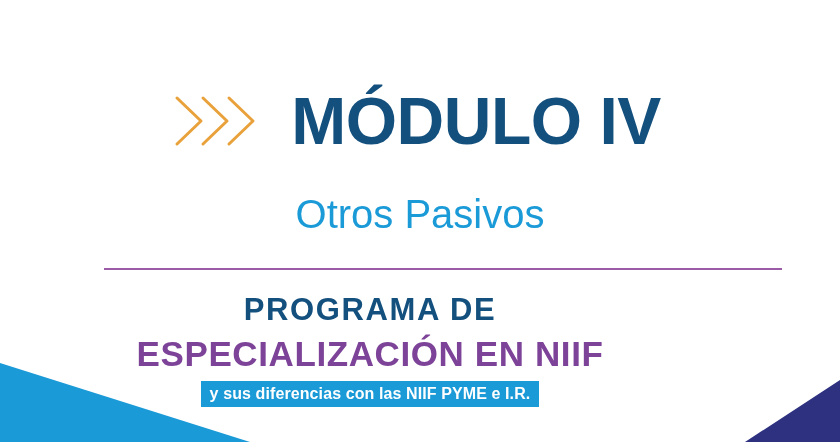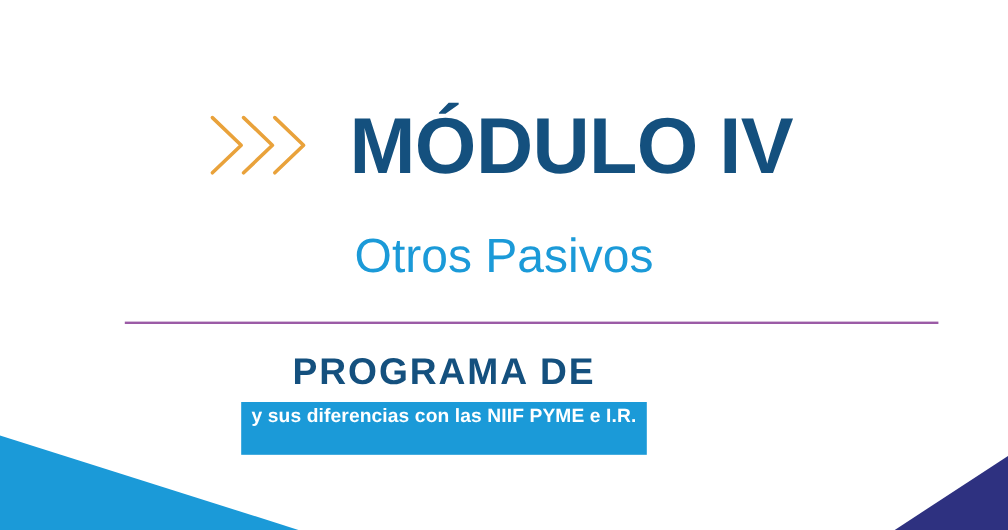--- a/index.html
+++ b/index.html
@@ -123,21 +123,21 @@
     justify-content: center;
   }
 
   .program-badge {
     display: inline-block;
     background: #1b9ad8;
     color: #ffffff;
     font-size: 16px;
     font-weight: 700;
     letter-spacing: 0.1px;
-    padding: 4px 9px 23px 9px;
+    padding: 4px 9px 5px 9px;
     line-height: 1.1;
     white-space: nowrap;
   }
 </style>
 </head>
 <body>
 
 <div class="slide">
 
   <div class="corner-wedge wedge-left">
@@ -171,19 +171,20 @@
 
     <h2 class="module-subtitle">Otros Pasivos</h2>
   </div>
 
   <div class="divider"></div>
 
   <div class="program">
 
     <div class="program-line1">PROGRAMA DE</div>
 
+    <div class="program-line2">ESPECIALIZACIÓN EN NIIF</div>
 
     <div class="badge-row">
       <span class="program-badge">y sus diferencias con las NIIF PYME e I.R.</span>
     </div>
   </div>
 
 </div>
 
 </body></html>

